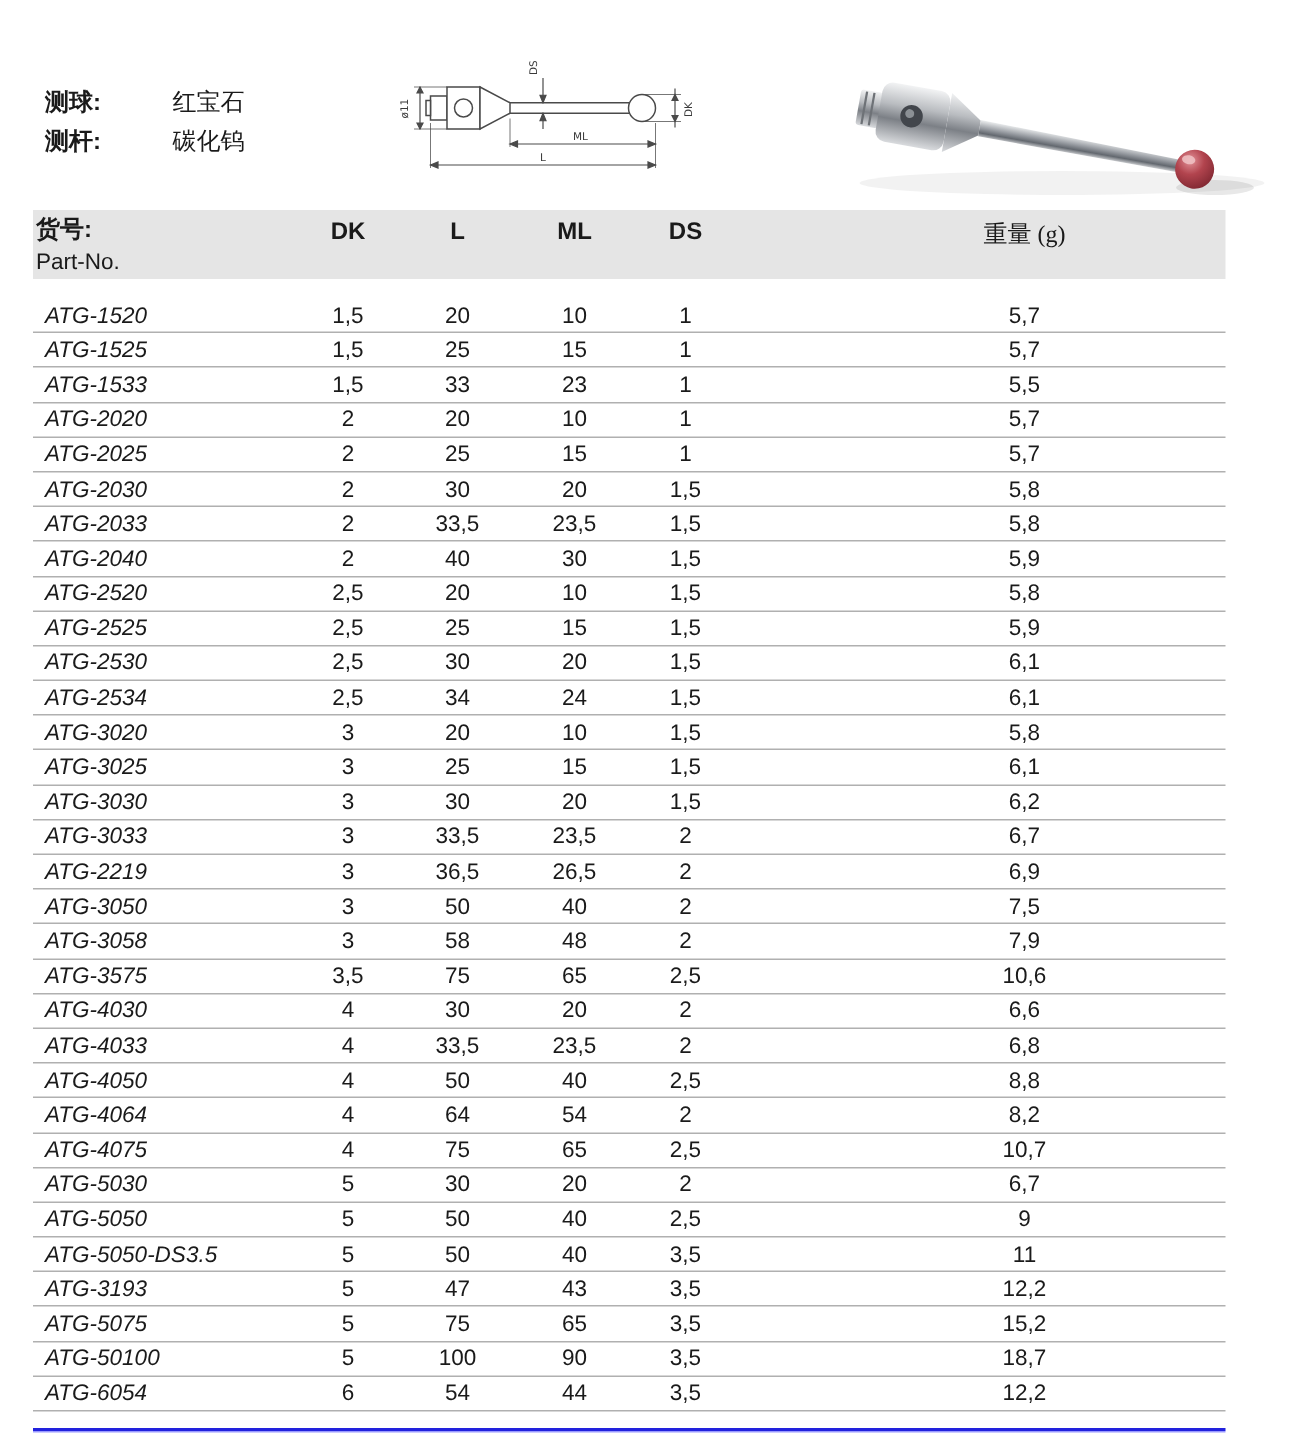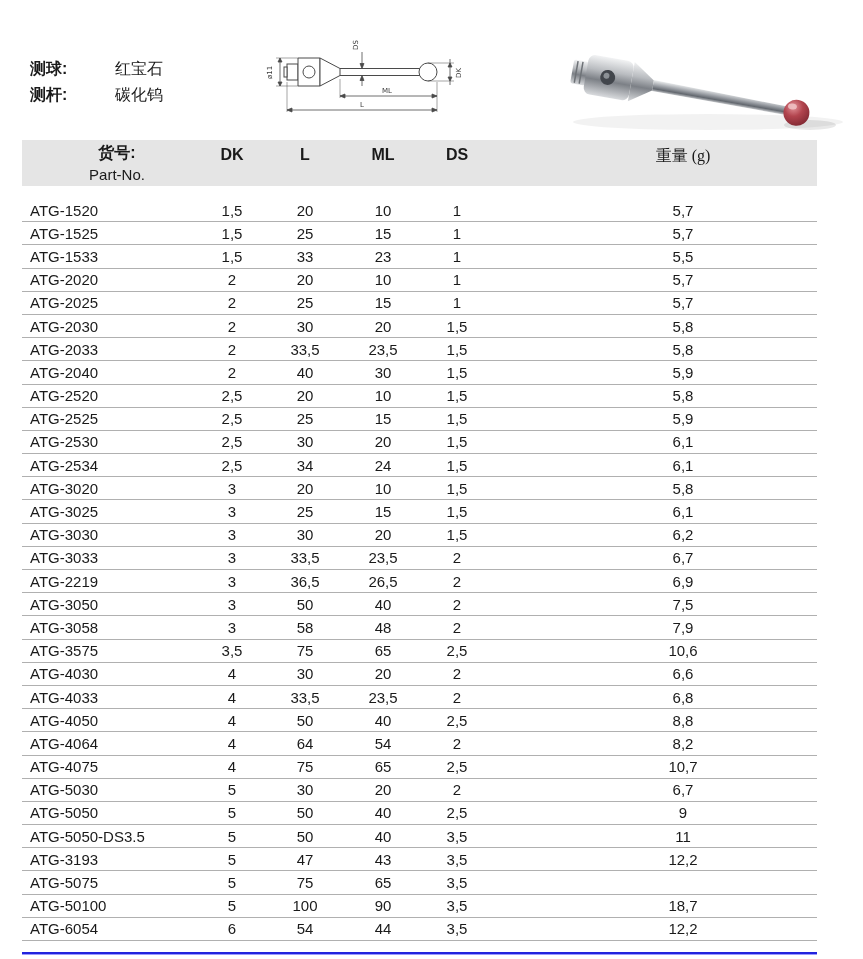--- a/index.html
+++ b/index.html
@@ -14,31 +14,31 @@
   
   .diagram{position:absolute;left:262px;top:34px;}
   .diagram text{font-family:"DejaVu Sans",sans-serif;fill:#3a3a3a;font-size:7px;}
   
   .photo{position:absolute;left:558px;top:26px;}
   
   .tbl-header{
     position:absolute;left:22px;top:140px;width:795px;height:46px;background:#e5e5e5;
     display:grid;grid-template-columns:170px 80px 66px 90px 58px 63px 268px;
   }
-  .hdr-part{padding-left:20px;text-align:center;}
+  .hdr-part{padding-left:2px;}
   .hdr-part .zh{font-size:16px;font-weight:bold;padding-top:3px;}
   .hdr-part .en{font-size:15px;padding-top:2px;}
   .hdr-col{font-size:16px;font-weight:bold;text-align:center;padding-top:6px;}
   .hdr-weight{font-family:"Liberation Serif",serif;font-weight:normal;font-size:16px;}
   .tbl-body{position:absolute;left:22px;top:199px;width:795px;}
   .row{
     display:grid;grid-template-columns:170px 80px 66px 90px 58px 63px 268px;
     height:22.2px;border-bottom:1px solid #b0b0b0;align-items:center;font-size:15px;
   }
-  .cell-part{padding-left:8px;}
+  .cell-part{padding-left:8px;font-style:italic;}
   .cell-num{text-align:center;}
   .bottom-rule{
     position:absolute;left:22px;top:951px;width:795px;height:4px;
     background:linear-gradient(to bottom,#ffffff 0,#ffffff 1px,#2222dd 1px,#2222dd 3px,#9a9aff 3px,#9a9aff 4px);
   }
 </style>
 </head>
 <body>
 
 <div class="page">
@@ -427,20 +427,21 @@
       <div></div>
       <div class="cell-num">12,2</div>
     </div>
       <div class="row">
       <div class="cell-part">ATG-5075</div>
       <div class="cell-num">5</div>
       <div class="cell-num">75</div>
       <div class="cell-num">65</div>
       <div class="cell-num">3,5</div>
       <div></div>
+      <div class="cell-num">15,2</div>
     </div>
       <div class="row">
       <div class="cell-part">ATG-50100</div>
       <div class="cell-num">5</div>
       <div class="cell-num">100</div>
       <div class="cell-num">90</div>
       <div class="cell-num">3,5</div>
       <div></div>
       <div class="cell-num">18,7</div>
     </div>

